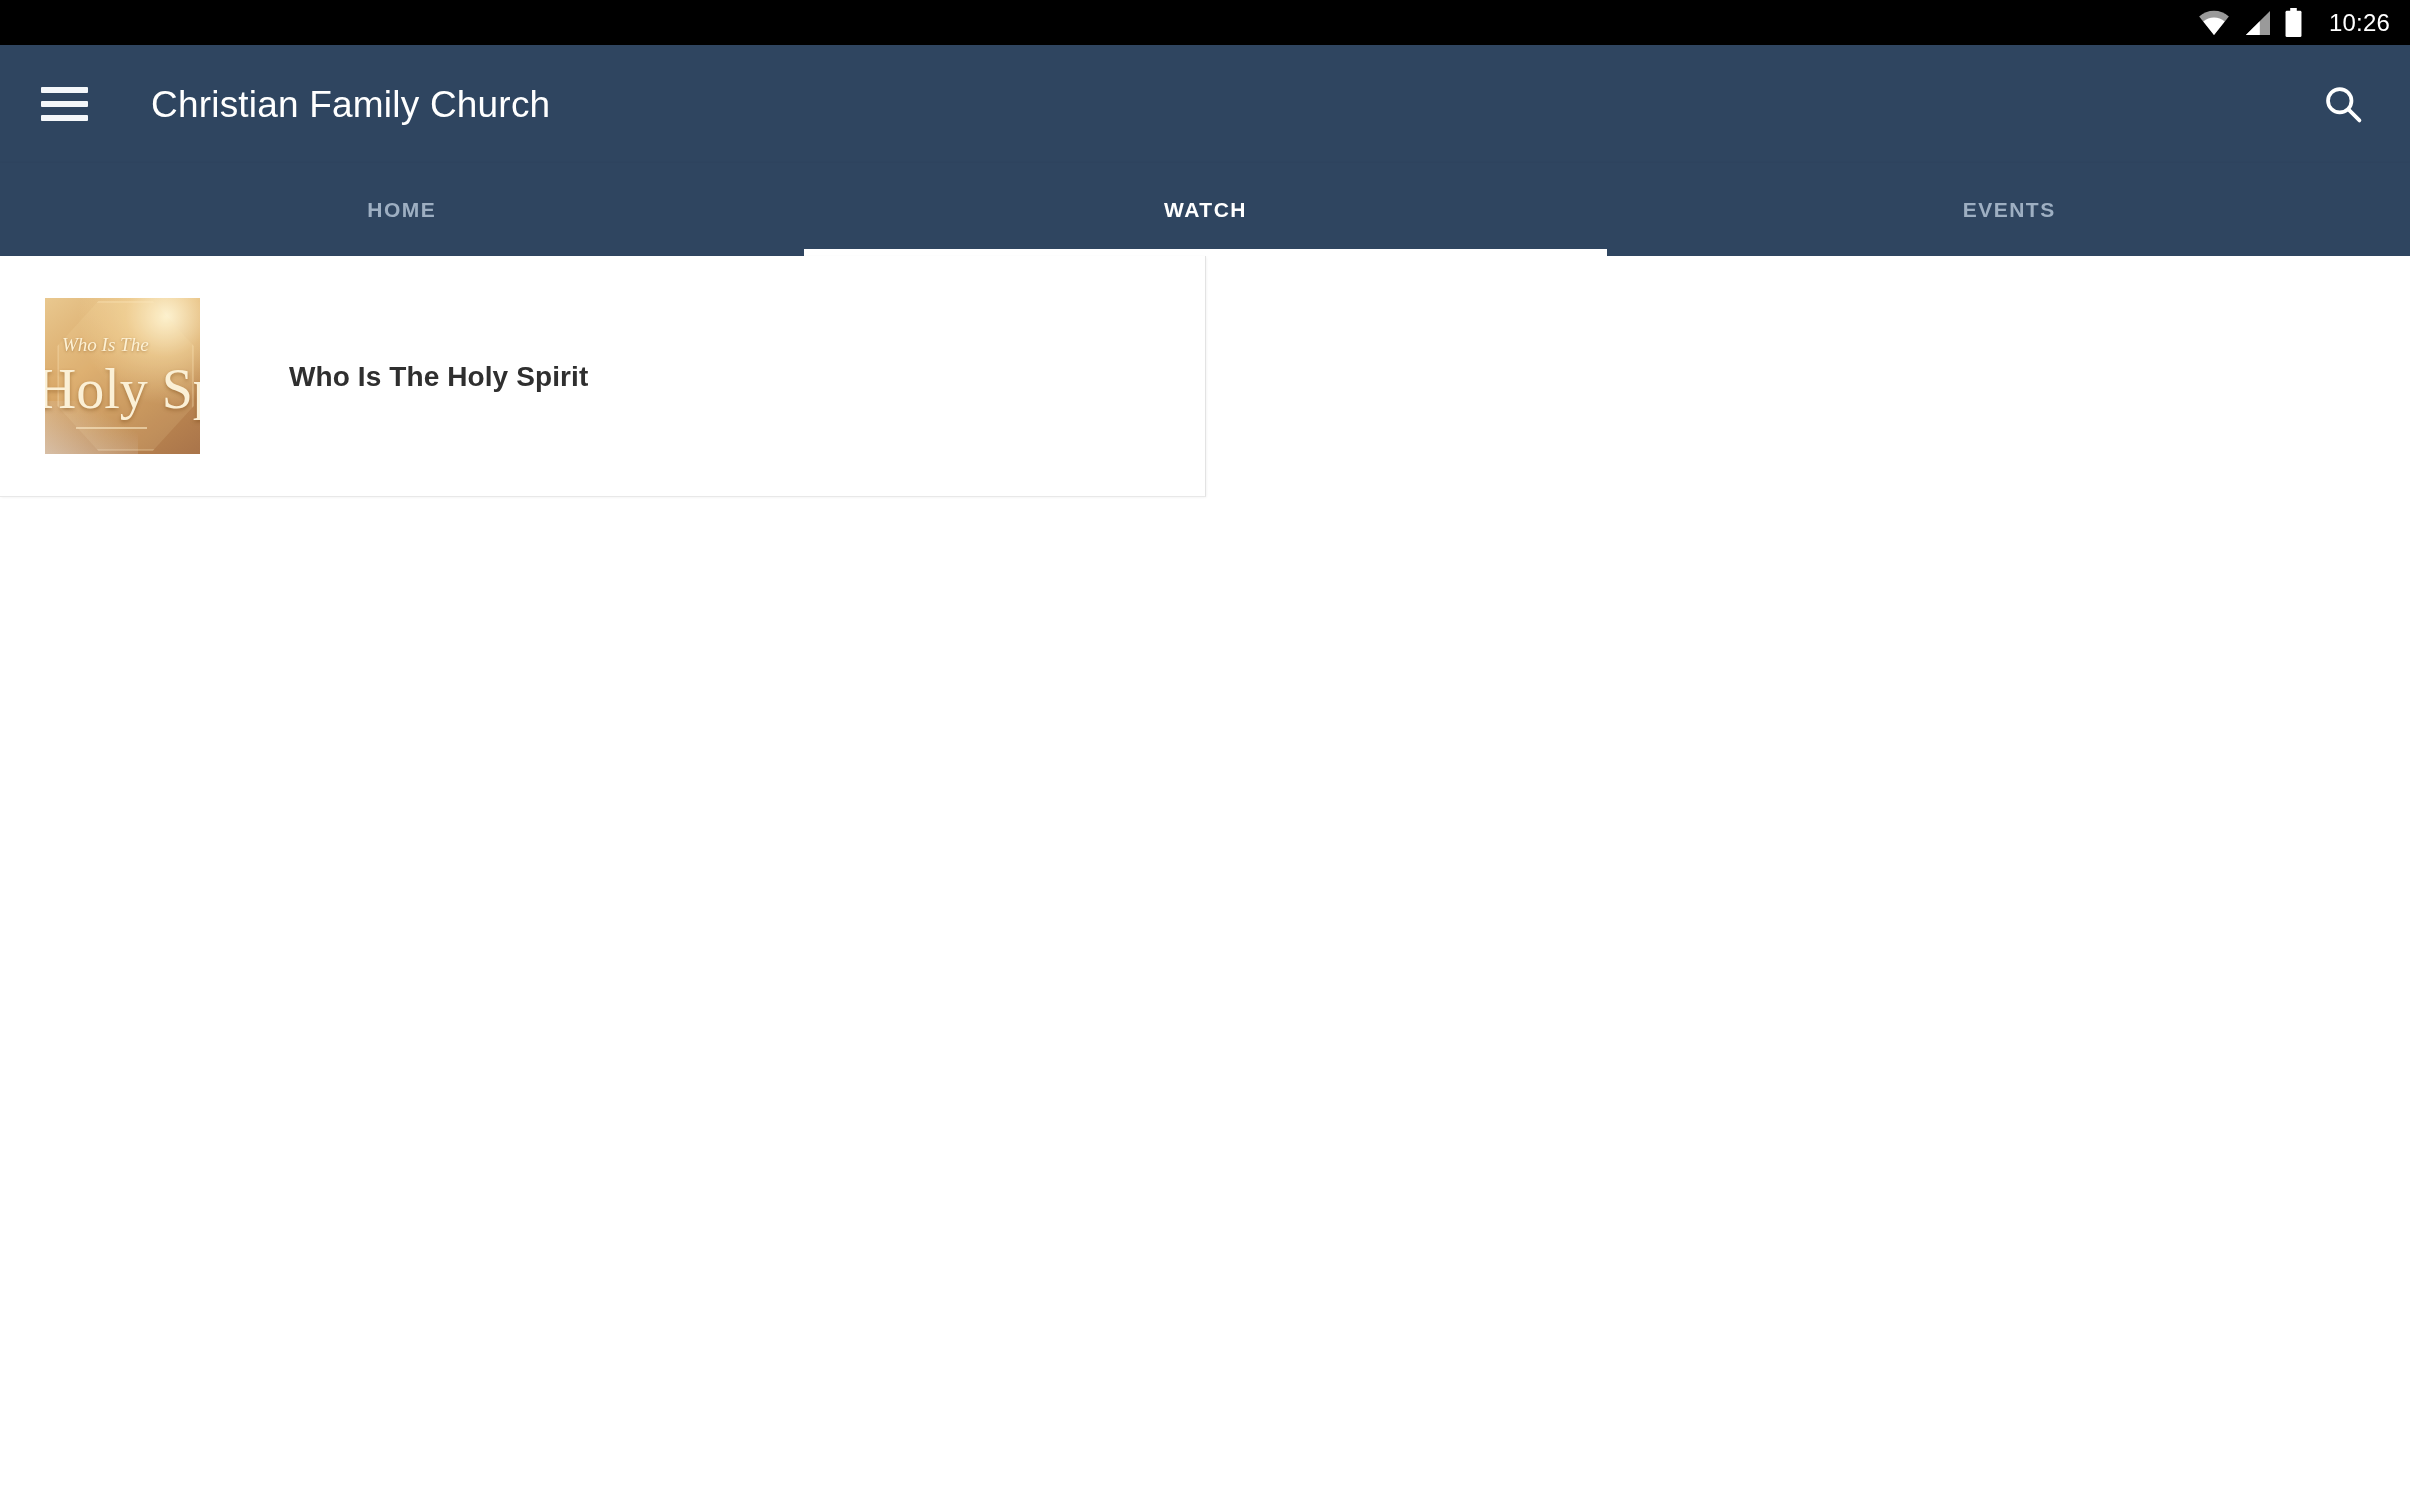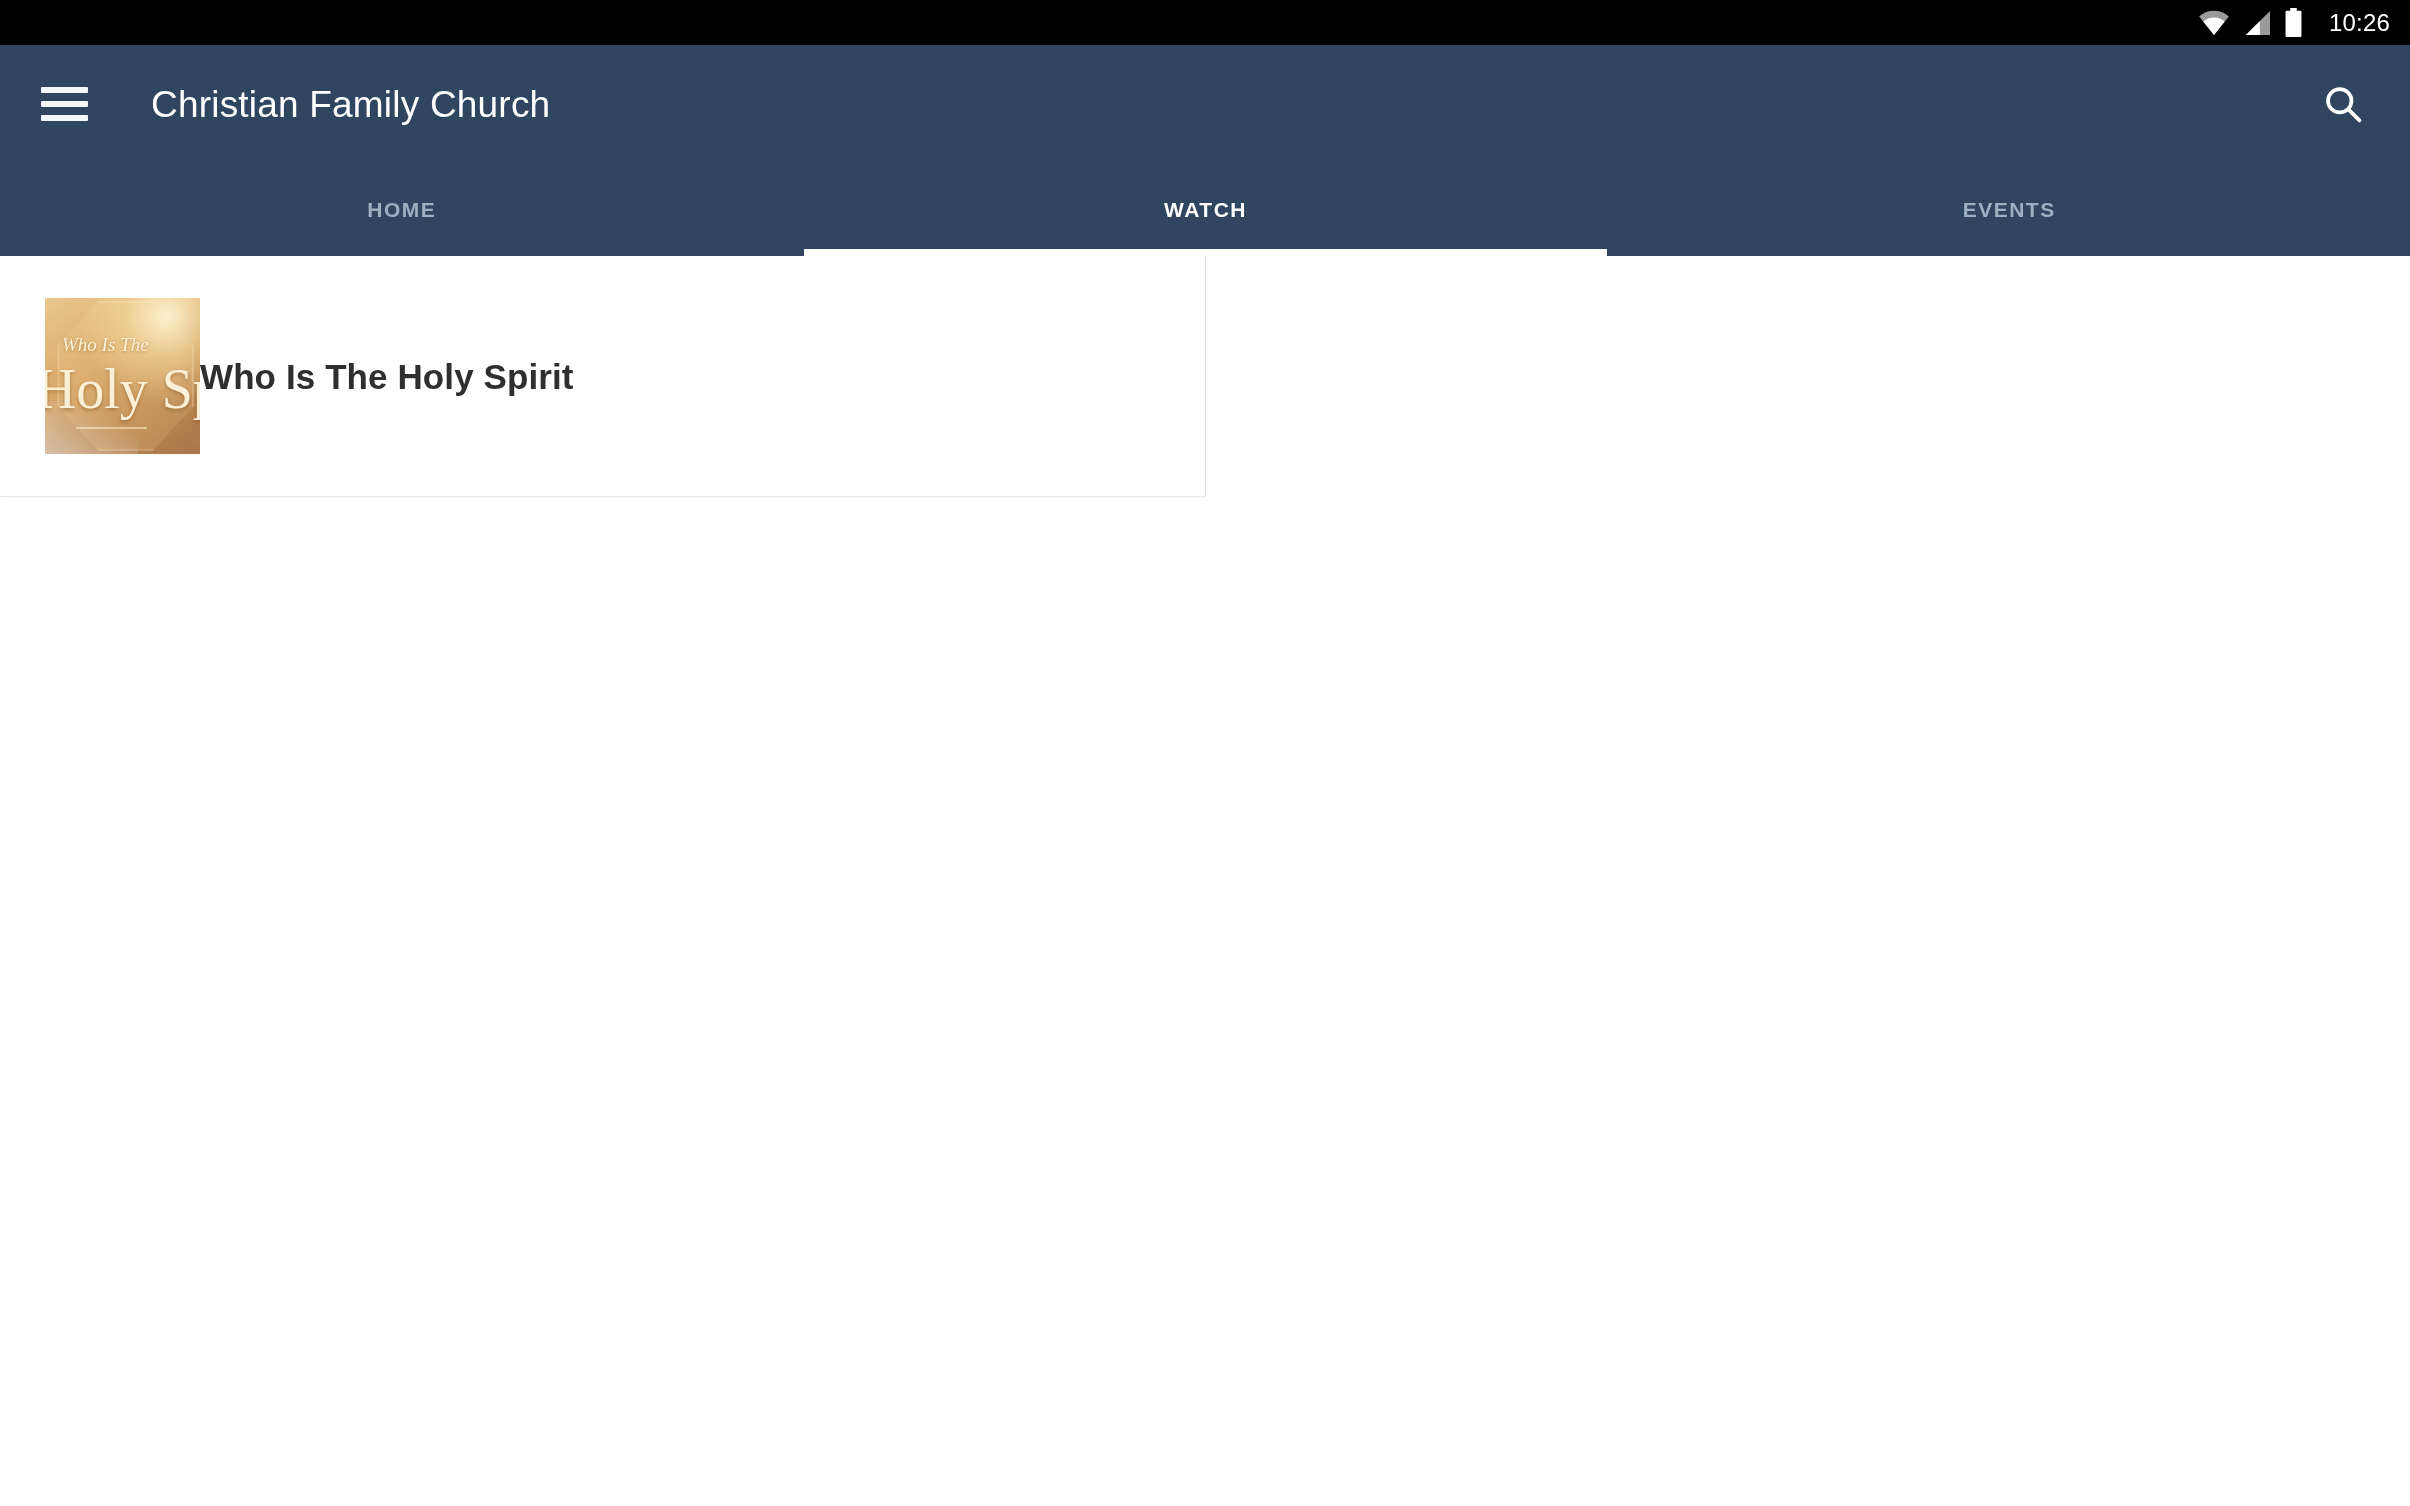--- a/index.html
+++ b/index.html
@@ -125,21 +125,22 @@
     font-size:56px; line-height:58px;
     color:#fbf0d6; white-space:nowrap;
     text-shadow:0 1.9px 3.8px rgba(120,70,20,.45);
   }
   .thumb .rule{
     position:absolute; left:20%; bottom:16%;
     width:46%; height:1.9px; background:rgba(255,240,205,.55);
   }
 
   .card-title{
-    font-size:35px; line-height:41px;
+    margin-left:89px;
+    font-size:28px; line-height:41px;
     font-weight:700; color:#2f2f2f;
     letter-spacing:0.1px;
   }
 </style>
 </head>
 <body>
 
 <div class="status-bar">
   <div class="status-icons">
 

